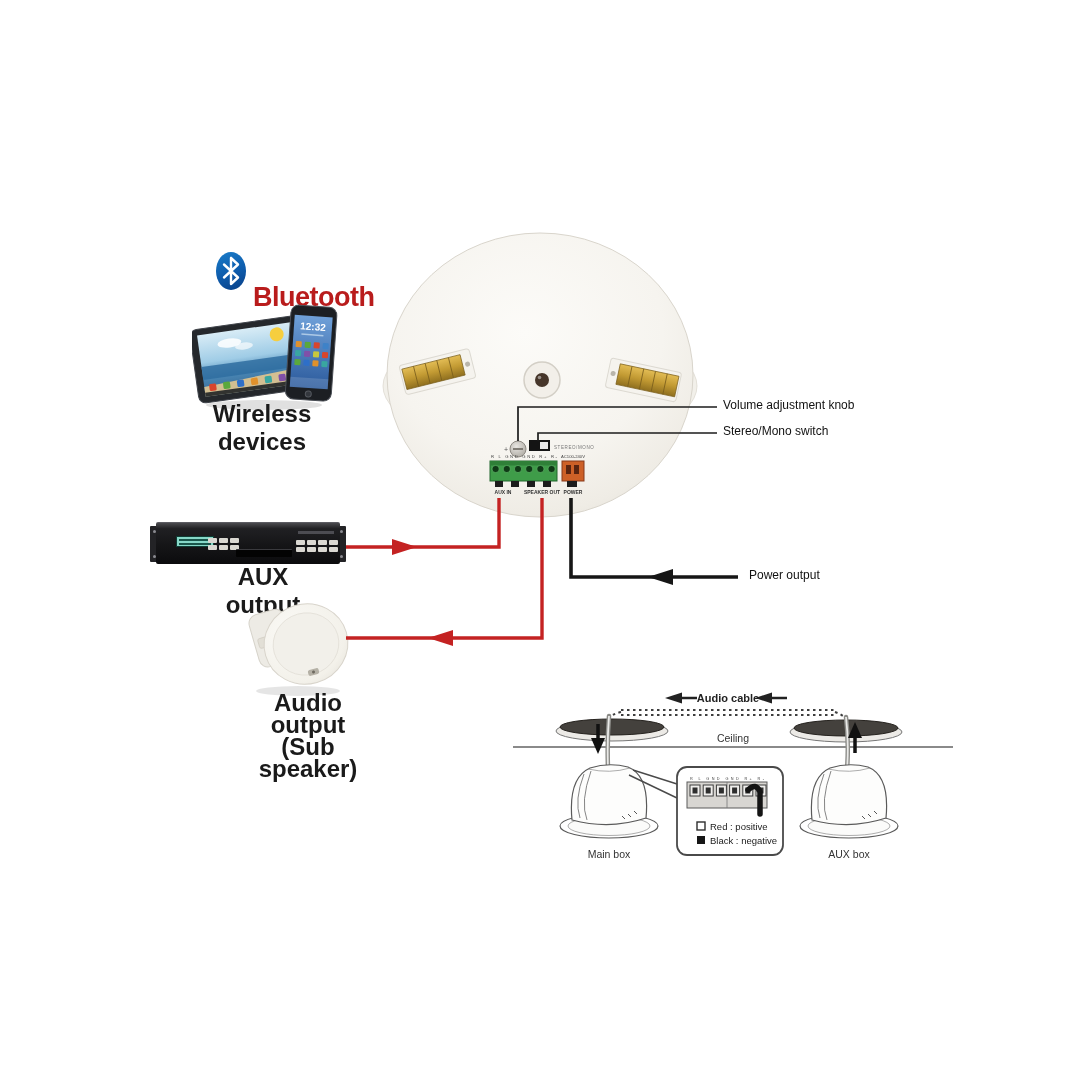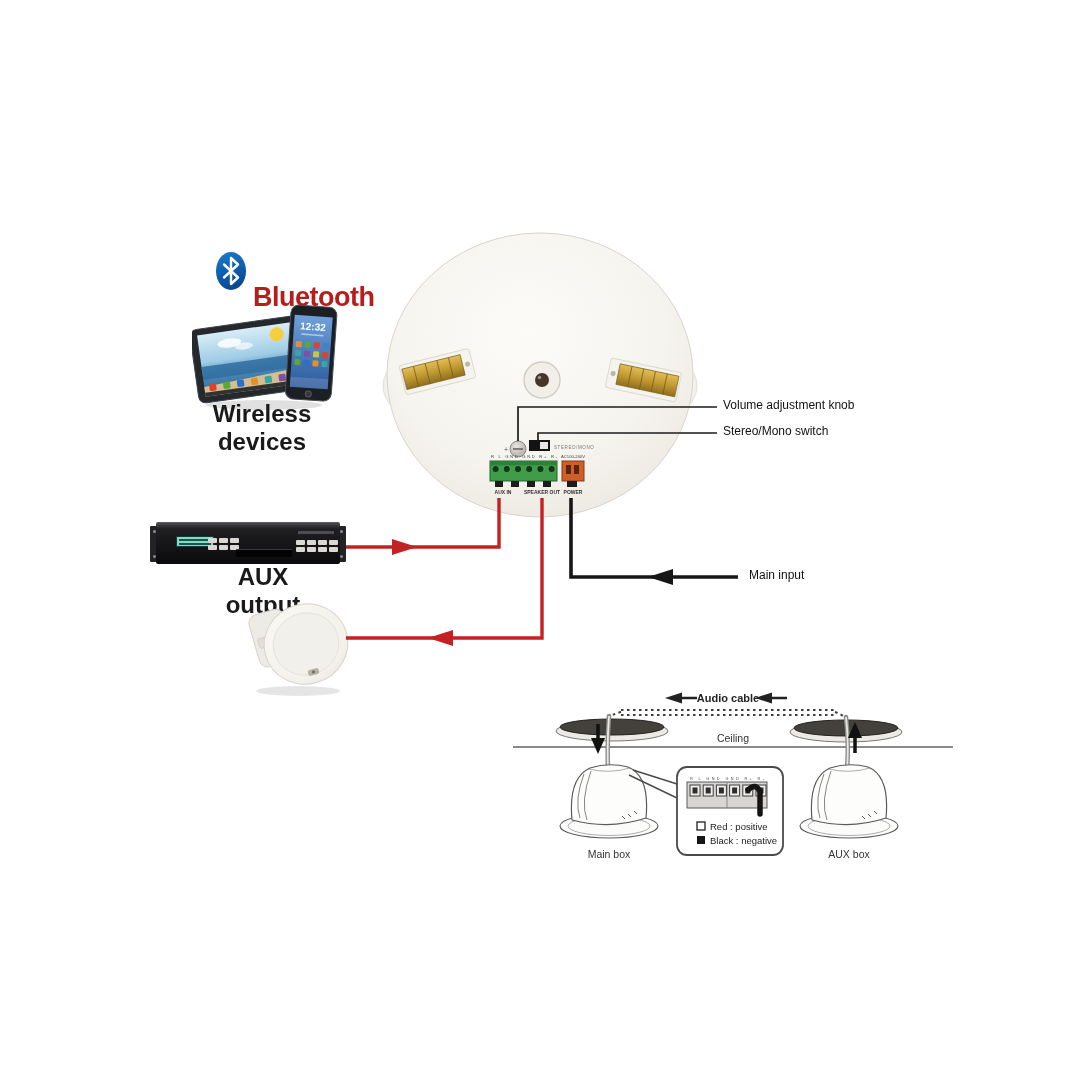--- a/index.html
+++ b/index.html
@@ -233,35 +233,39 @@
       <rect x="8" y="16" width="36" height="54" rx="9" fill="#edebe5" stroke="#d6d3ca"></rect>
       <rect x="12" y="40" width="26" height="10" rx="2" fill="#e2dfd6" stroke="#d0ccc2" stroke-width="0.7"></rect>
     </g>
     <g transform="rotate(-16 60 50)">
       <ellipse cx="60" cy="50" rx="42" ry="40" fill="url(#coneGrad)" stroke="#d8d4cb"></ellipse>
       <ellipse cx="60" cy="50" rx="33" ry="31" fill="#f2f0ea" stroke="#e2dfd7" stroke-width="0.8"></ellipse>
       <rect x="54" y="76" width="11" height="6" rx="2" fill="#b5b1a6"></rect>
       <circle cx="59.5" cy="79" r="1.5" fill="#6e6a60"></circle>
     </g>
   </svg>
+  <div class="abs caption" style="left:235px;top:692px;width:146px;line-height:22px">
+    <div>Audio output</div>
+    <div>(Sub speaker)</div>
+  </div>
 
   <svg class="abs" style="left:0;top:0" width="1080" height="1080" viewBox="0 0 1080 1080" pointer-events="none">
     <path d="M518,441 L518,407 L717,407" stroke="#1c1c1c" stroke-width="1.7" fill="none"></path>
     <path d="M538,441 L538,433 L717,433" stroke="#1c1c1c" stroke-width="1.7" fill="none"></path>
     <path d="M346,547 L499,547 L499,498" stroke="#c42222" stroke-width="3.4" fill="none"></path>
     <polygon points="392,539 392,555 417,547" fill="#c42222"></polygon>
     <path d="M542,498 L542,638 L346,638" stroke="#c42222" stroke-width="3.4" fill="none"></path>
     <polygon points="453,630 453,646 428,638" fill="#c42222"></polygon>
     <path d="M571,498 L571,577 L738,577" stroke="#161616" stroke-width="3.6" fill="none"></path>
     <polygon points="673,569 673,585 648,577" fill="#161616"></polygon>
   </svg>
 
   <div class="abs callout" style="left:723px;top:398px">Volume adjustment knob</div>
   <div class="abs callout" style="left:723px;top:424px">Stereo/Mono switch</div>
-  <div class="abs callout" style="left:749px;top:568px">Main input</div>
+  <div class="abs callout" style="left:749px;top:568px">Power output</div>
 
   <svg class="abs" style="left:505px;top:672px" width="460" height="200" viewBox="0 0 460 200">
     <defs>
       <g id="minibox">
         <ellipse cx="49" cy="66" rx="49" ry="12" fill="#ffffff" stroke="#5a5a5a" stroke-width="1.2"></ellipse>
         <ellipse cx="49" cy="66" rx="41" ry="9.5" fill="#fbfbfa" stroke="#8a8a8a" stroke-width="0.7"></ellipse>
         <path d="M12,60 Q8,18 30,8 Q49,2 68,7 Q90,16 86,58 Q50,70 12,60 Z" fill="#fdfdfc" stroke="#5a5a5a" stroke-width="1.2"></path>
         <path d="M28,9 Q50,14 70,8" stroke="#8a8a8a" stroke-width="0.7" fill="none"></path>
         <path d="M24,14 Q14,40 20,58" stroke="#777" stroke-width="0.9" fill="none"></path>
         <path d="M31,11 Q20,42 27,60" stroke="#777" stroke-width="0.9" fill="none"></path>

